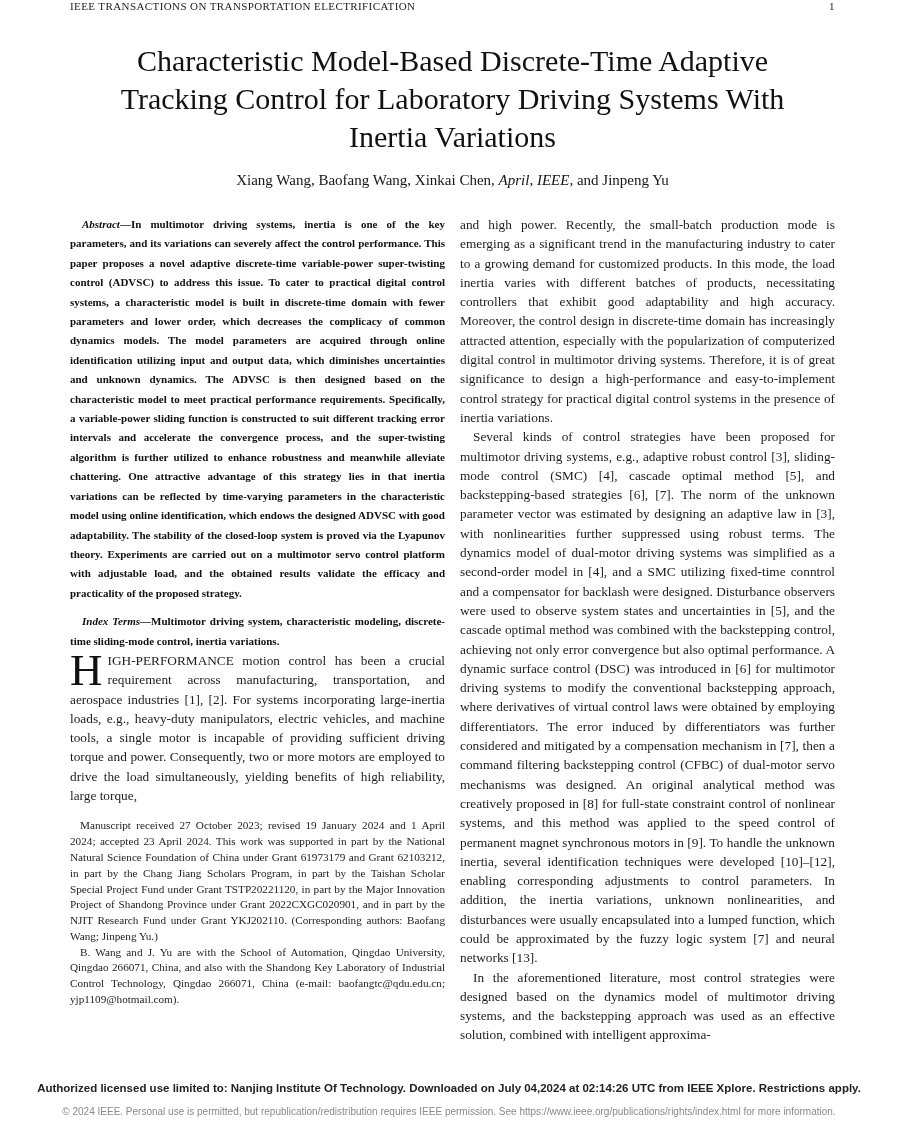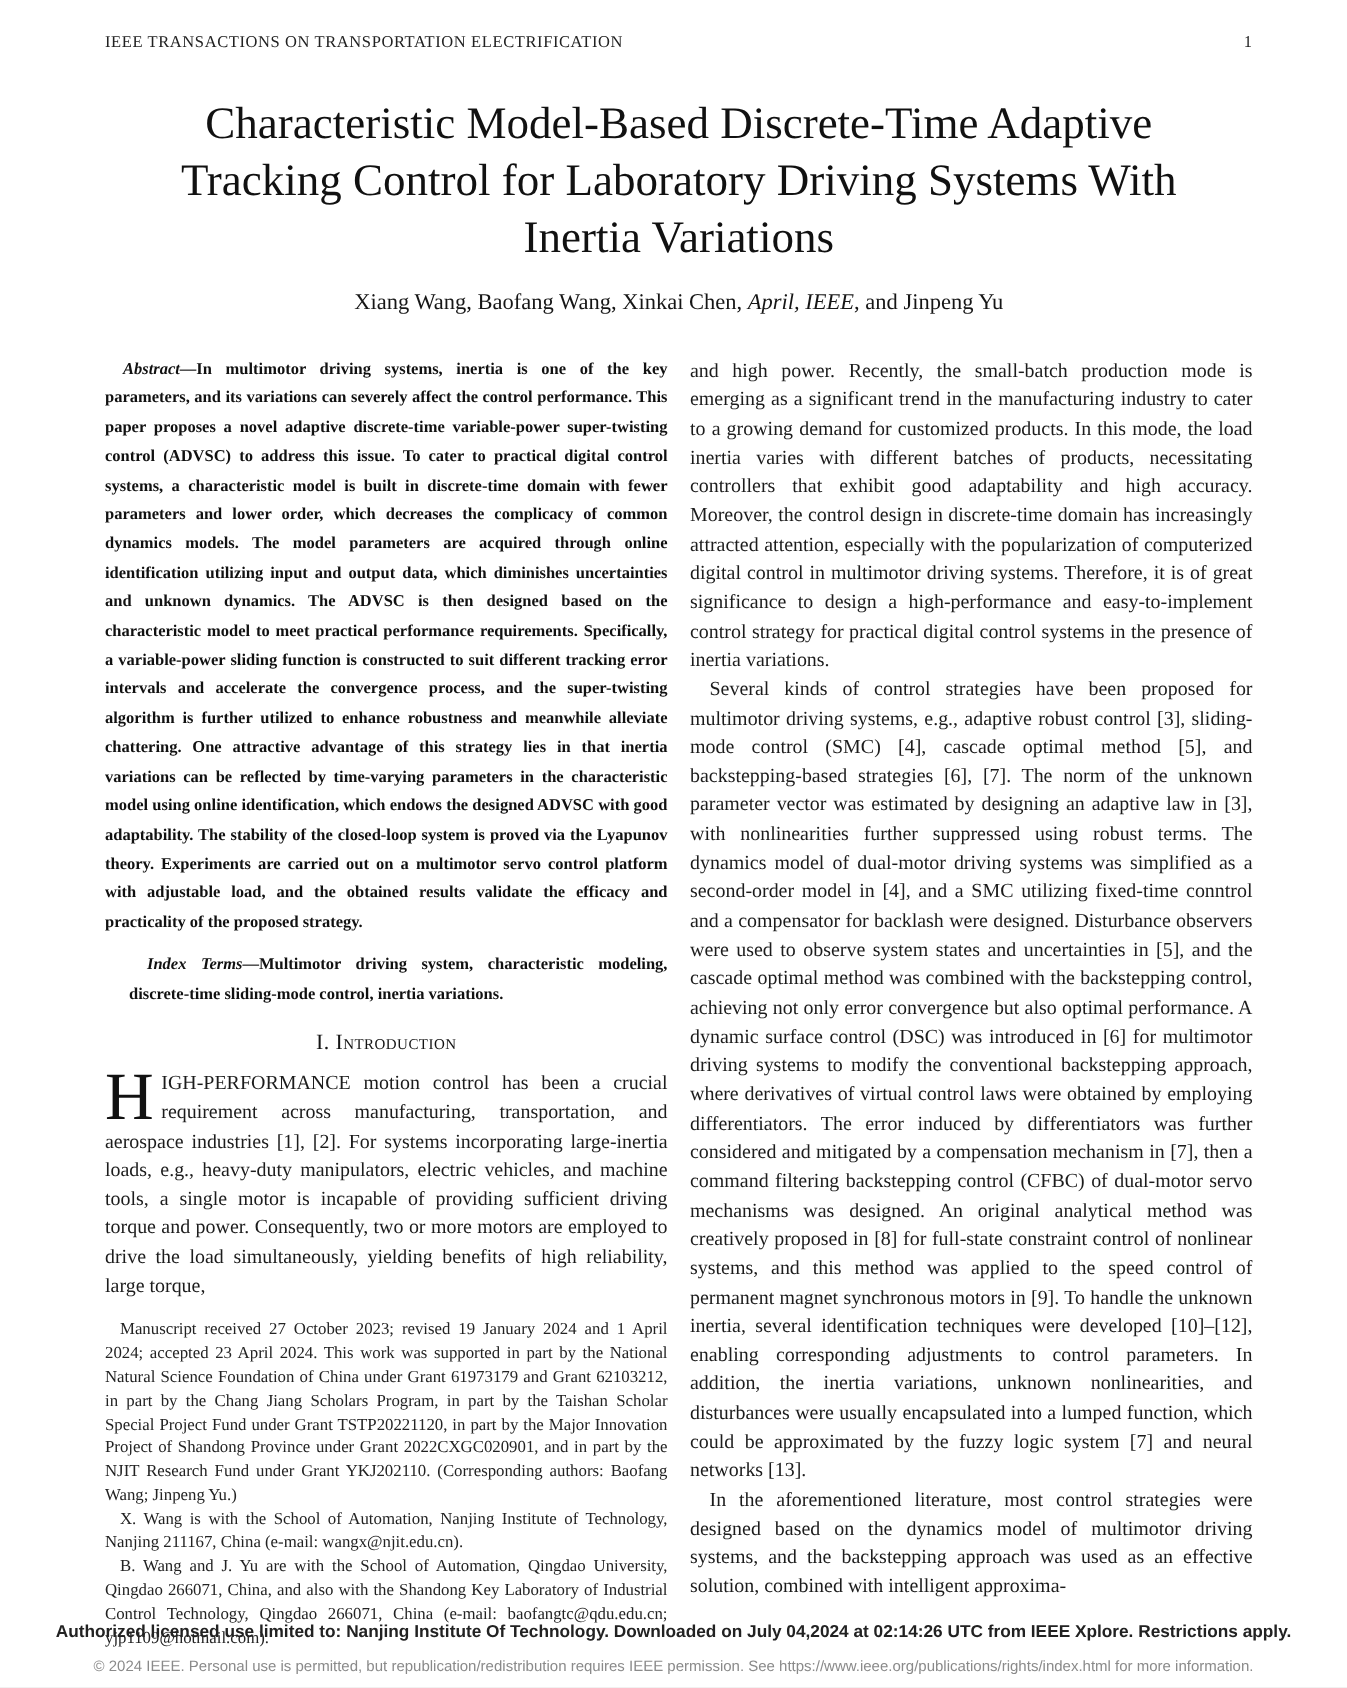--- a/index.html
+++ b/index.html
@@ -5,21 +5,21 @@
   html,body{margin:0;padding:0;background:#e8e8e8;}
   .page{
     position:relative;
     width:898px;height:1125px;
     margin:0 auto;
     background:#ffffff;
     font-family:"Liberation Serif", serif;
     color:#1a1a1a;
     overflow:hidden;
     box-sizing:border-box;
-    padding:22px 63px 0 70px;
+    padding:0 63px 0 70px;
   }
   .running-head{
     display:flex;justify-content:space-between;
     font-size:11px;letter-spacing:0.4px;
     color:#222;
   }
   .paper-title{
     font-family:"Liberation Serif", serif;
     font-weight:normal;
     font-size:30px;line-height:38px;
@@ -42,21 +42,21 @@
   .col{flex:1 1 0;min-width:0;}
   p{margin:0;}
   .abstract, .index-terms{
     font-weight:bold;
     font-size:11px;
     line-height:19.4px;
     text-align:justify;
     color:#111;
   }
   .abstract{text-indent:12px;}
-  .index-terms{text-indent:12px;margin-top:9px;margin-left:16px;}
+  .index-terms{text-indent:12px;margin-top:9px;}
   .abstract .lbl, .index-terms .lbl{font-style:italic;font-weight:bold;}
   .section-heading{
     font-weight:normal;
     font-size:14.5px;
     text-align:center;
     margin:14px 0 8px 0;
     font-variant:small-caps;
     letter-spacing:0.3px;
     color:#141414;
   }
@@ -116,29 +116,27 @@
     <span>Xiang Wang, Baofang Wang, Xinkai Chen, </span><em>April, IEEE</em><span>, and Jinpeng Yu</span>
   </div>
 
   <div class="columns">
 
     <div class="col">
       <p class="abstract"><span class="lbl">Abstract</span><span>—In multimotor driving systems, inertia is one of the key parameters, and its variations can severely affect the control performance. This paper proposes a novel adaptive discrete-time variable-power super-twisting control (ADVSC) to address this issue. To cater to practical digital control systems, a characteristic model is built in discrete-time domain with fewer parameters and lower order, which decreases the complicacy of common dynamics models. The model parameters are acquired through online identification utilizing input and output data, which diminishes uncertainties and unknown dynamics. The ADVSC is then designed based on the characteristic model to meet practical performance requirements. Specifically, a variable-power sliding function is constructed to suit different tracking error intervals and accelerate the convergence process, and the super-twisting algorithm is further utilized to enhance robustness and meanwhile alleviate chattering. One attractive advantage of this strategy lies in that inertia variations can be reflected by time-varying parameters in the characteristic model using online identification, which endows the designed ADVSC with good adaptability. The stability of the closed-loop system is proved via the Lyapunov theory. Experiments are carried out on a multimotor servo control platform with adjustable load, and the obtained results validate the efficacy and practicality of the proposed strategy.</span></p>
 
       <p class="index-terms"><span class="lbl">Index Terms</span><span>—Multimotor driving system, characteristic modeling, discrete-time sliding-mode control, inertia variations.</span></p>
 
-      <h2 class="section-heading">I.  Introduction</h2>
 
       <p class="body-text">
         <span class="dropcap">H</span><span>IGH-PERFORMANCE motion control has been a crucial requirement across manufacturing, transportation, and aerospace industries [1], [2]. For systems incorporating large-inertia loads, e.g., heavy-duty manipulators, electric vehicles, and machine tools, a single motor is incapable of providing sufficient driving torque and power. Consequently, two or more motors are employed to drive the load simultaneously, yielding benefits of high reliability, large torque,</span>
       </p>
 
       <div class="footnotes">
         <p>Manuscript received 27 October 2023; revised 19 January 2024 and 1 April 2024; accepted 23 April 2024. This work was supported in part by the National Natural Science Foundation of China under Grant 61973179 and Grant 62103212, in part by the Chang Jiang Scholars Program, in part by the Taishan Scholar Special Project Fund under Grant TSTP20221120, in part by the Major Innovation Project of Shandong Province under Grant 2022CXGC020901, and in part by the NJIT Research Fund under Grant YKJ202110. (Corresponding authors: Baofang Wang; Jinpeng Yu.)</p>
-        <p>X. Wang is with the School of Automation, Nanjing Institute of Technology, Nanjing 211167, China (e-mail: wangx@njit.edu.cn).</p>
         <p>B. Wang and J. Yu are with the School of Automation, Qingdao University, Qingdao 266071, China, and also with the Shandong Key Laboratory of Industrial Control Technology, Qingdao 266071, China (e-mail: baofangtc@qdu.edu.cn; yjp1109@hotmail.com).</p>
 
       </div>
     </div>
 
     <div class="col">
       <p class="body-text">and high power. Recently, the small-batch production mode is emerging as a significant trend in the manufacturing industry to cater to a growing demand for customized products. In this mode, the load inertia varies with different batches of products, necessitating controllers that exhibit good adaptability and high accuracy. Moreover, the control design in discrete-time domain has increasingly attracted attention, especially with the popularization of computerized digital control in multimotor driving systems. Therefore, it is of great significance to design a high-performance and easy-to-implement control strategy for practical digital control systems in the presence of inertia variations.</p>
       <p class="body-text indent">Several kinds of control strategies have been proposed for multimotor driving systems, e.g., adaptive robust control [3], sliding-mode control (SMC) [4], cascade optimal method [5], and backstepping-based strategies [6], [7]. The norm of the unknown parameter vector was estimated by designing an adaptive law in [3], with nonlinearities further suppressed using robust terms. The dynamics model of dual-motor driving systems was simplified as a second-order model in [4], and a SMC utilizing fixed-time conntrol and a compensator for backlash were designed. Disturbance observers were used to observe system states and uncertainties in [5], and the cascade optimal method was combined with the backstepping control, achieving not only error convergence but also optimal performance. A dynamic surface control (DSC) was introduced in [6] for multimotor driving systems to modify the conventional backstepping approach, where derivatives of virtual control laws were obtained by employing differentiators. The error induced by differentiators was further considered and mitigated by a compensation mechanism in [7], then a command filtering backstepping control (CFBC) of dual-motor servo mechanisms was designed. An original analytical method was creatively proposed in [8] for full-state constraint control of nonlinear systems, and this method was applied to the speed control of permanent magnet synchronous motors in [9]. To handle the unknown inertia, several identification techniques were developed [10]–[12], enabling corresponding adjustments to control parameters. In addition, the inertia variations, unknown nonlinearities, and disturbances were usually encapsulated into a lumped function, which could be approximated by the fuzzy logic system [7] and neural networks [13].</p>
       <p class="body-text indent">In the aforementioned literature, most control strategies were designed based on the dynamics model of multimotor driving systems, and the backstepping approach was used as an effective solution, combined with intelligent approxima-</p>
     </div>

